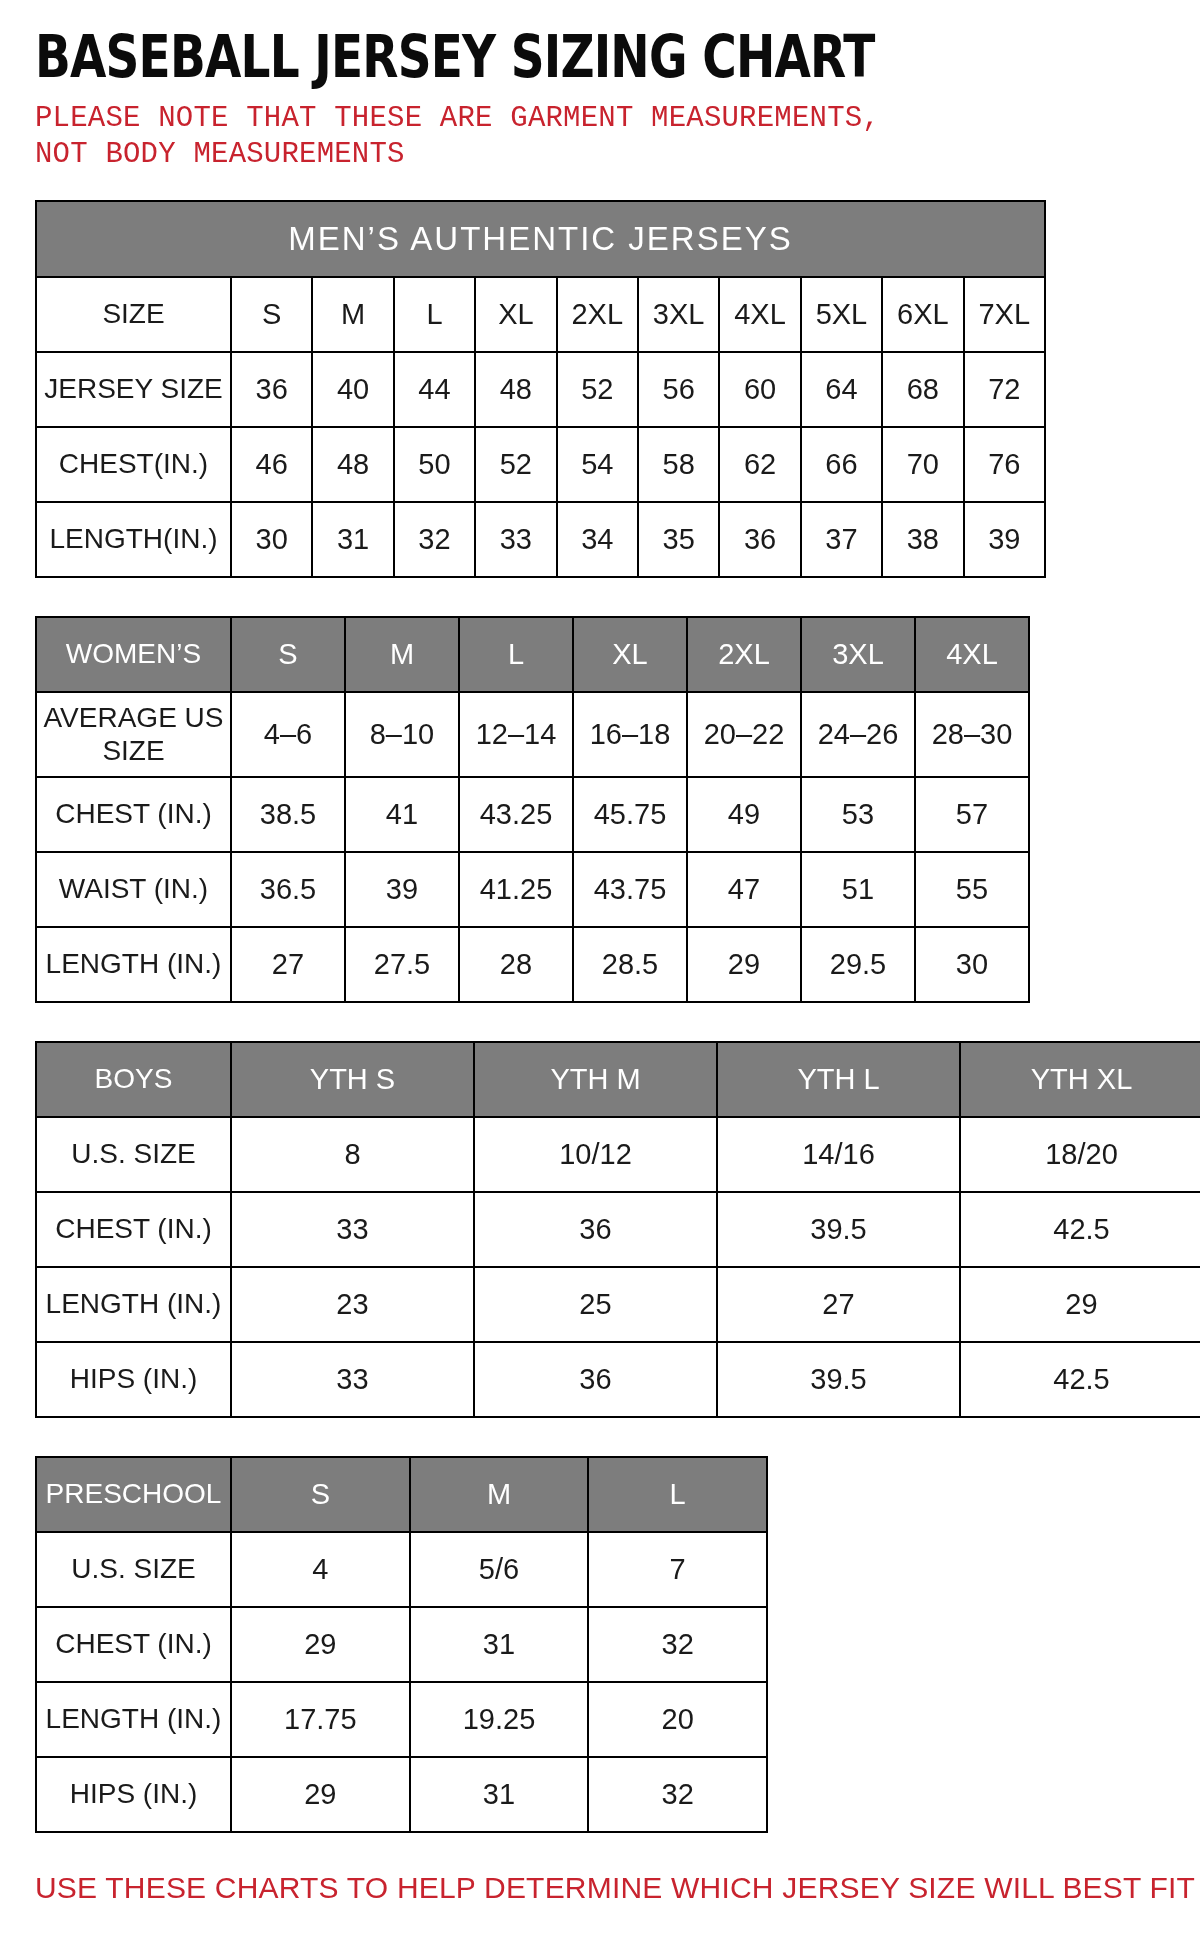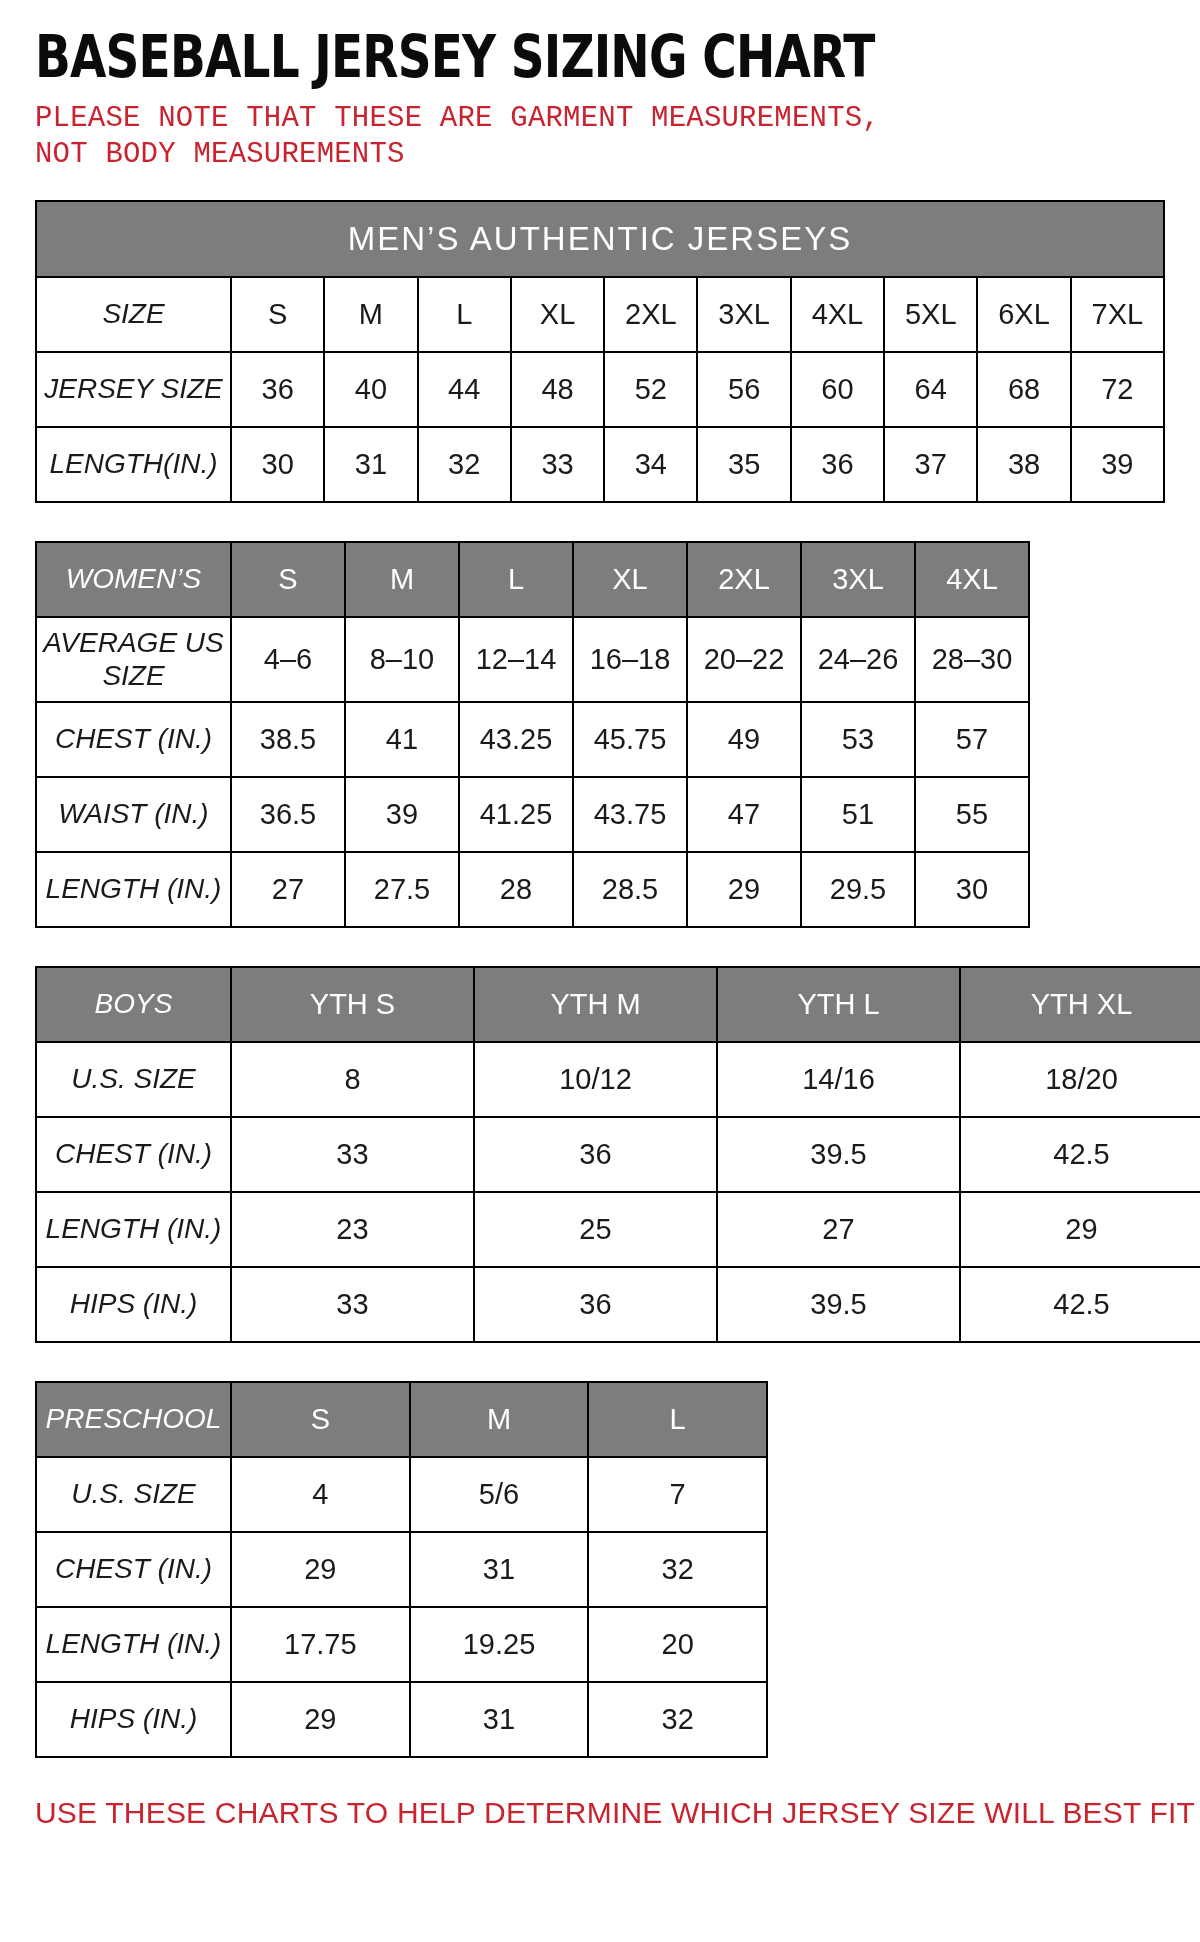--- a/index.html
+++ b/index.html
@@ -29,39 +29,38 @@
     max-width: 915px;
     letter-spacing: 0.2px;
     margin-bottom: 26px;
     font-family: Liberation Mono, monospace;
   }
   table.size-table {
     border-collapse: collapse;
     table-layout: fixed;
     margin-bottom: 38px;
   }
-  table[data-table="0"] { width: 1130px; }
+  table[data-table="0"] { width: 1011px; }
   table[data-table="1"] { width: 995px; }
   table[data-table="2"] { width: 1169px; }
   table[data-table="3"] { width: 733px; }
   .size-table col.label-col { width: 195px; }
   .size-table td {
     border: 2px solid #000000;
     text-align: center;
     vertical-align: middle;
     font-size: 29px;
     padding: 20px 8px;
     color: #1a1a1a;
     background: #ffffff;
   }
   .size-table td.label-cell {
     font-size: 28px;
     padding: 8px 6px;
     line-height: 1.2;
-    font-style: italic;
   }
   .size-table td.banner-cell {
     background: var(--header-gray, #7d7d7d);
     color: #ffffff;
     font-size: 33px;
     letter-spacing: 2px;
     padding: 18px 8px;
   }
   .size-table tr.gray-row td {
     background: var(--header-gray, #7d7d7d);
@@ -120,20 +119,33 @@
         <td class="value-cell">44</td>
         <td class="value-cell">48</td>
         <td class="value-cell">52</td>
         <td class="value-cell">56</td>
         <td class="value-cell">60</td>
         <td class="value-cell">64</td>
         <td class="value-cell">68</td>
         <td class="value-cell">72</td>
       </tr>
       <tr>
+        <td class="label-cell">CHEST(IN.)</td>
+        <td class="value-cell">46</td>
+        <td class="value-cell">48</td>
+        <td class="value-cell">50</td>
+        <td class="value-cell">52</td>
+        <td class="value-cell">54</td>
+        <td class="value-cell">58</td>
+        <td class="value-cell">62</td>
+        <td class="value-cell">66</td>
+        <td class="value-cell">70</td>
+        <td class="value-cell">76</td>
+      </tr>
+      <tr>
         <td class="label-cell">LENGTH(IN.)</td>
         <td class="value-cell">30</td>
         <td class="value-cell">31</td>
         <td class="value-cell">32</td>
         <td class="value-cell">33</td>
         <td class="value-cell">34</td>
         <td class="value-cell">35</td>
         <td class="value-cell">36</td>
         <td class="value-cell">37</td>
         <td class="value-cell">38</td>

